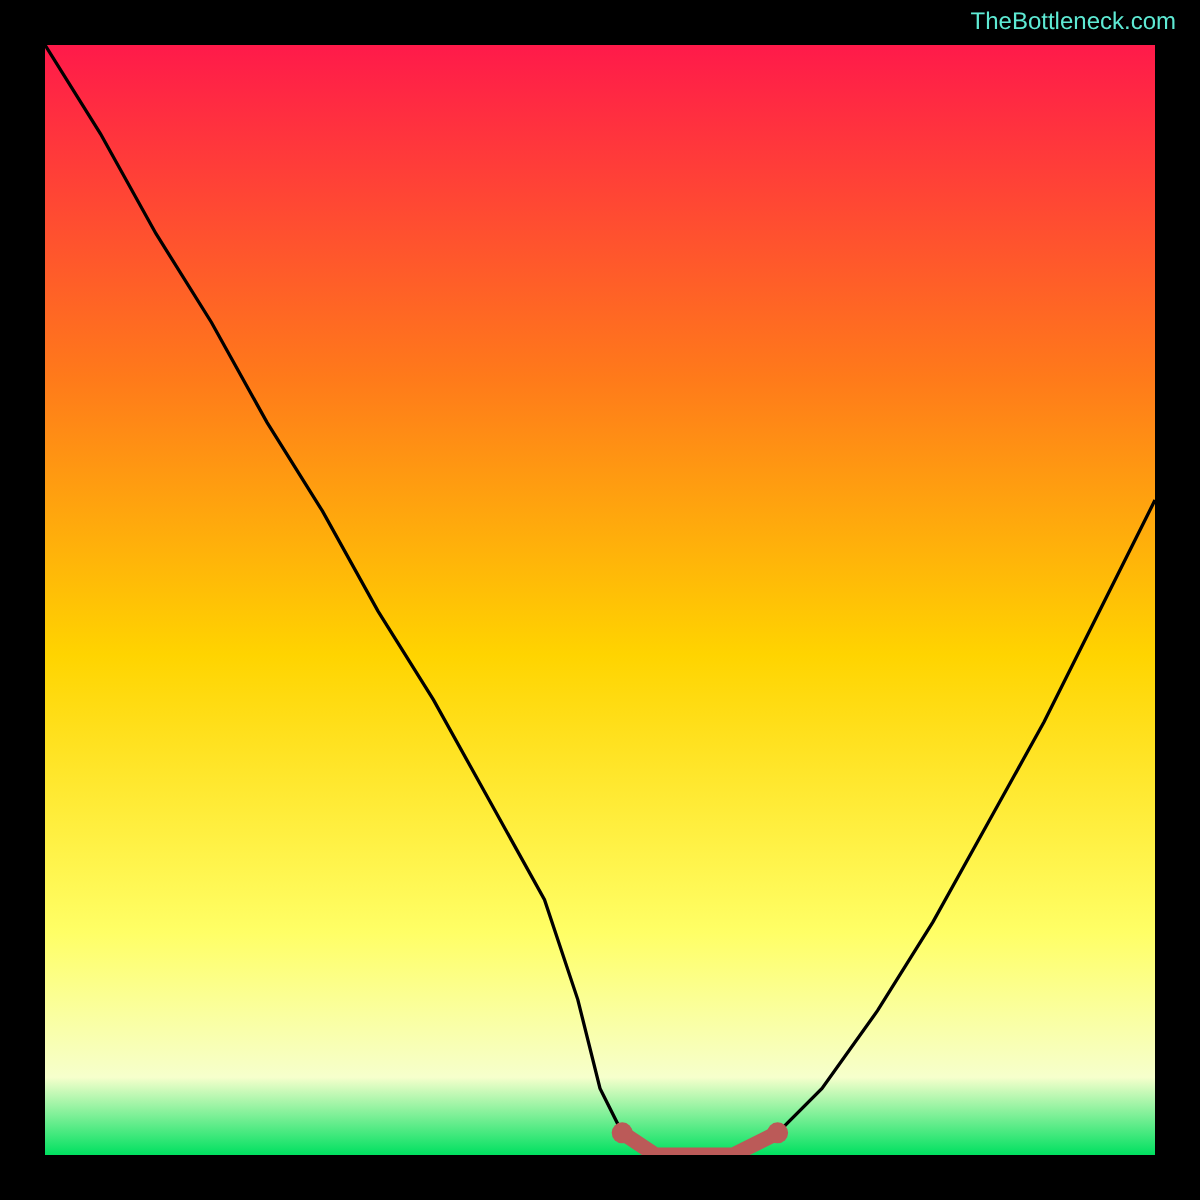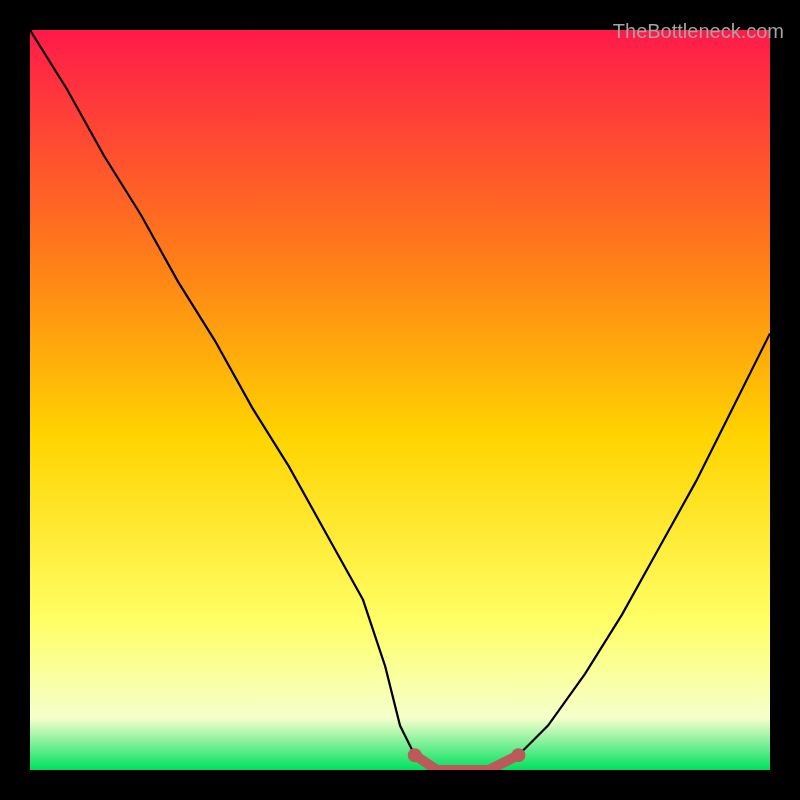--- a/index.html
+++ b/index.html
@@ -6,24 +6,24 @@
     margin: 0;
     padding: 0;
     width: 800px;
     height: 800px;
     background: #000;
     position: relative;
     font-family: Arial, sans-serif;
   }
   .watermark {
     position: absolute;
-    top: 20px;
+    top: 6px;
     right: 16px;
-    color: #a3a3a3;
-    font-size: 20px;
+    color: #5eead4;
+    font-size: 16px;
     font-weight: 500;
     z-index: 10;
   }
   .plot-wrap {
     position: absolute;
     top: 30px;
     left: 30px;
     width: 740px;
     height: 740px;
     background: #000;

